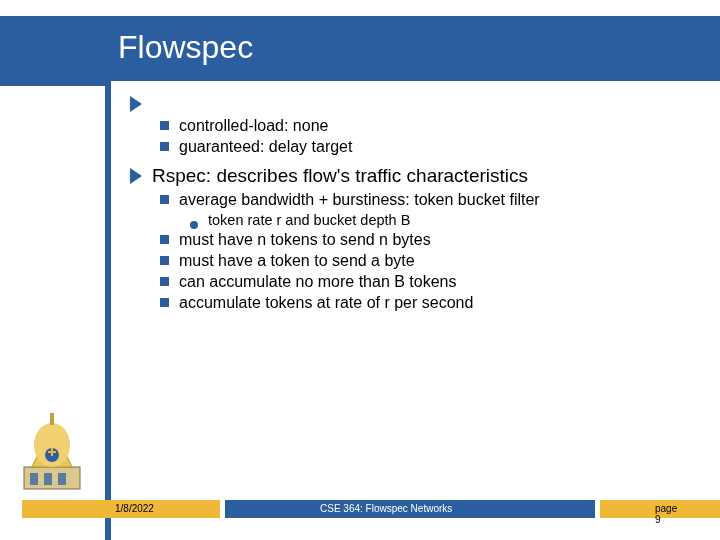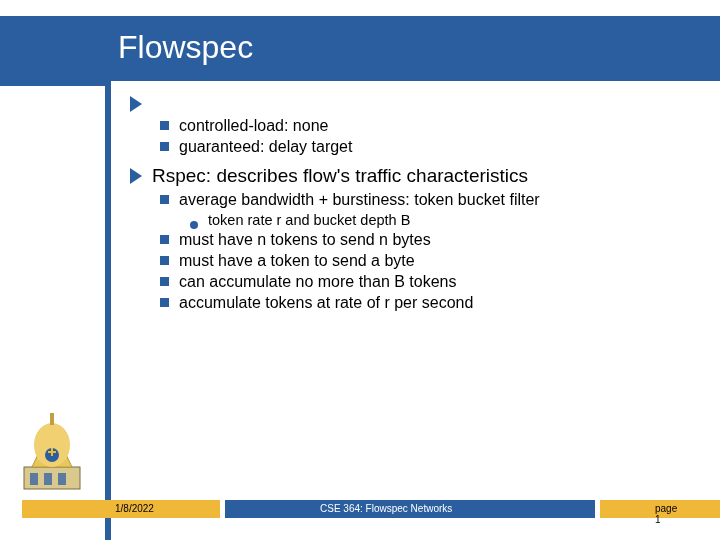--- a/index.html
+++ b/index.html
@@ -111,16 +111,16 @@
       <rect x="33" y="43" width="2" height="8" fill="#f0b838"></rect>
     </svg>
   </div>
 
   <div class="footer">
     <div class="bar-left"></div>
     <div class="bar-mid"></div>
     <div class="bar-right"></div>
     <div class="date">1/8/2022</div>
     <div class="course">CSE 364: Flowspec Networks</div>
-    <div class="page">page 1</div>
+    <div class="page">page 9</div>
   </div>
 
 </div>
 
 </body></html>

